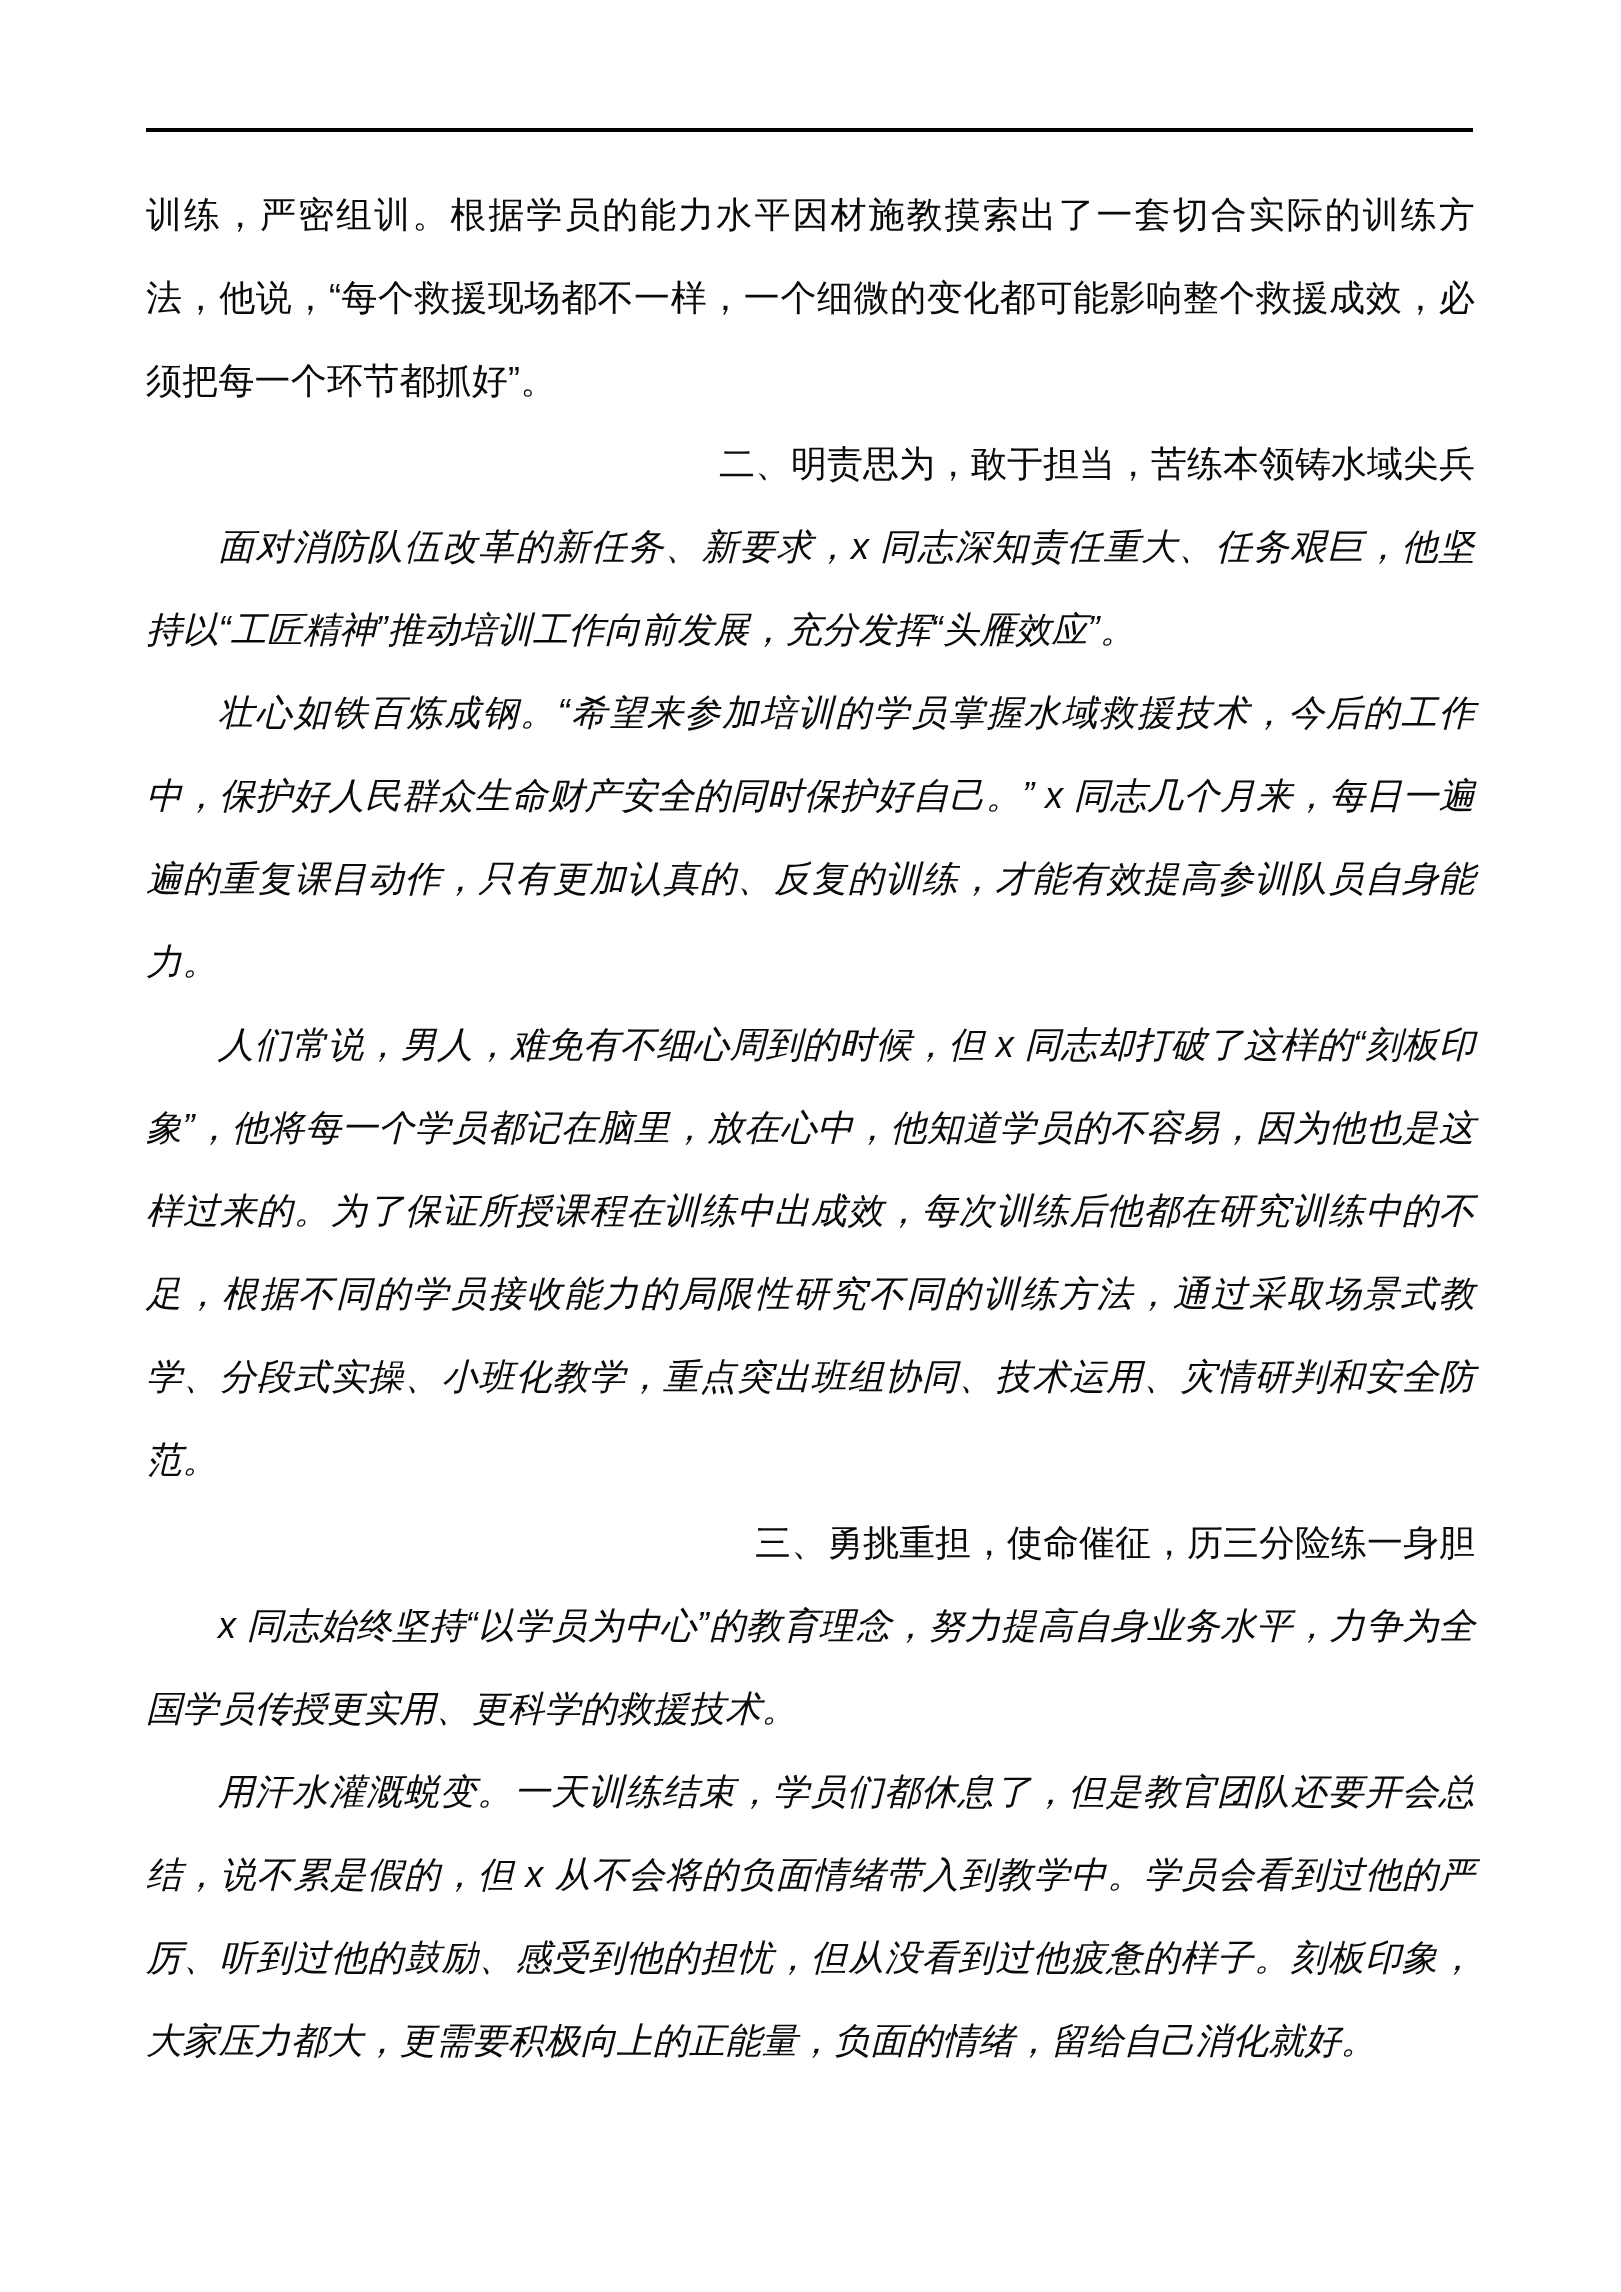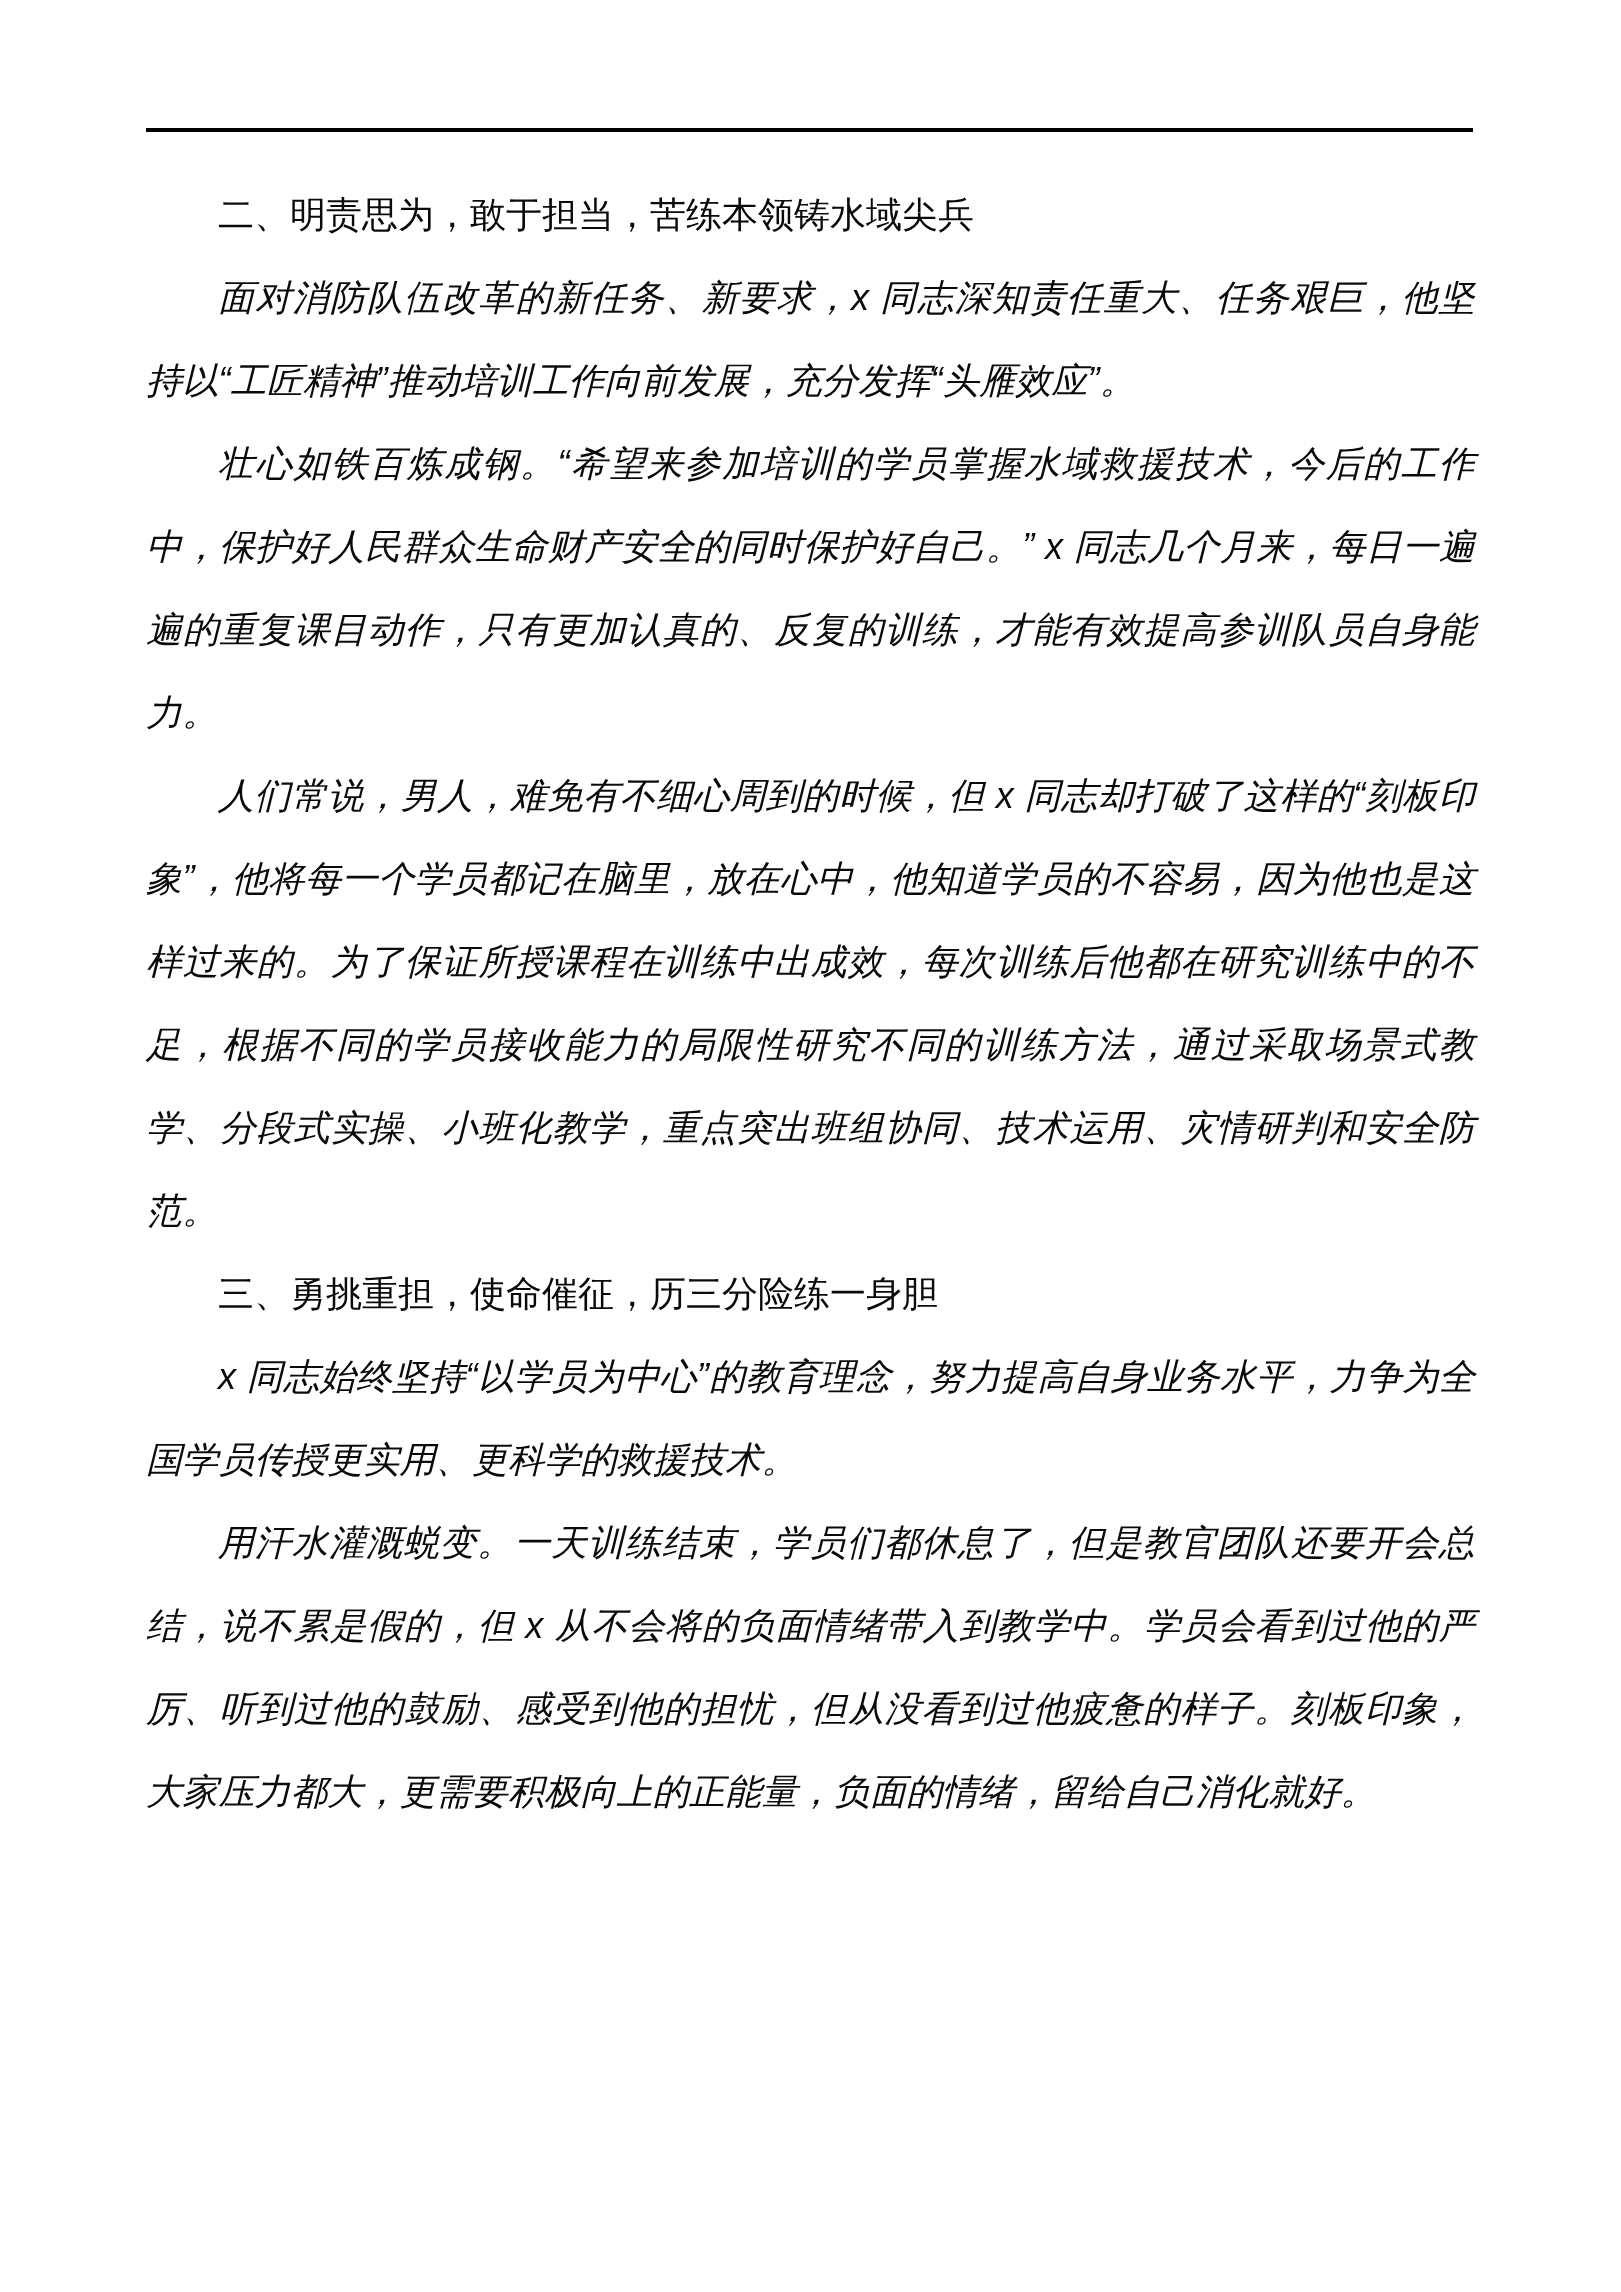--- a/index.html
+++ b/index.html
@@ -61,32 +61,33 @@
   }
   .para.noindent {
     text-indent: 0;
   }
   .heading {
     font-size: 36px;
     line-height: 83px;
     text-indent: 72px;
     margin: 0;
     color: #0a0a0a;
-    text-align: left;
+    text-align: right;
   }
 </style>
 </head>
 <body>
 
 <div id="page">
 
   <div id="header-rule"></div>
 
   <div id="body-column">
 
+    <p class="para noindent">训练，严密组训。根据学员的能力水平因材施教摸索出了一套切合实际的训练方法，他说，“每个救援现场都不一样，一个细微的变化都可能影响整个救援成效，必须把每一个环节都抓好”。</p>
 
     <p class="heading">二、明责思为，敢于担当，苦练本领铸水域尖兵</p>
 
     <p class="para indent">面对消防队伍改革的新任务、新要求，x 同志深知责任重大、任务艰巨，他坚持以“工匠精神”推动培训工作向前发展，充分发挥“头雁效应”。</p>
 
     <p class="para indent">壮心如铁百炼成钢。“希望来参加培训的学员掌握水域救援技术，今后的工作中，保护好人民群众生命财产安全的同时保护好自己。” x 同志几个月来，每日一遍遍的重复课目动作，只有更加认真的、反复的训练，才能有效提高参训队员自身能力。</p>
 
     <p class="para indent">人们常说，男人，难免有不细心周到的时候，但 x 同志却打破了这样的“刻板印象”，他将每一个学员都记在脑里，放在心中，他知道学员的不容易，因为他也是这样过来的。为了保证所授课程在训练中出成效，每次训练后他都在研究训练中的不足，根据不同的学员接收能力的局限性研究不同的训练方法，通过采取场景式教学、分段式实操、小班化教学，重点突出班组协同、技术运用、灾情研判和安全防范。</p>
 
     <p class="heading">三、勇挑重担，使命催征，历三分险练一身胆</p>

